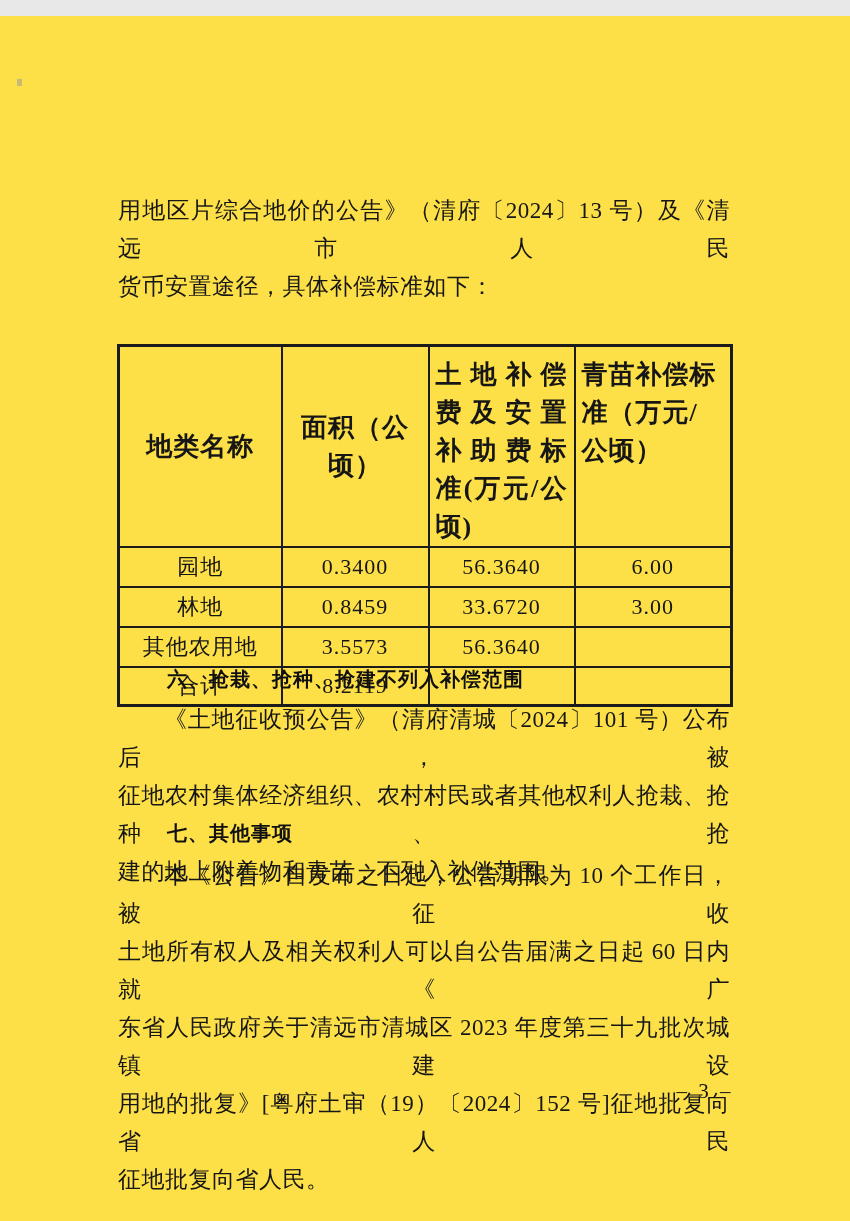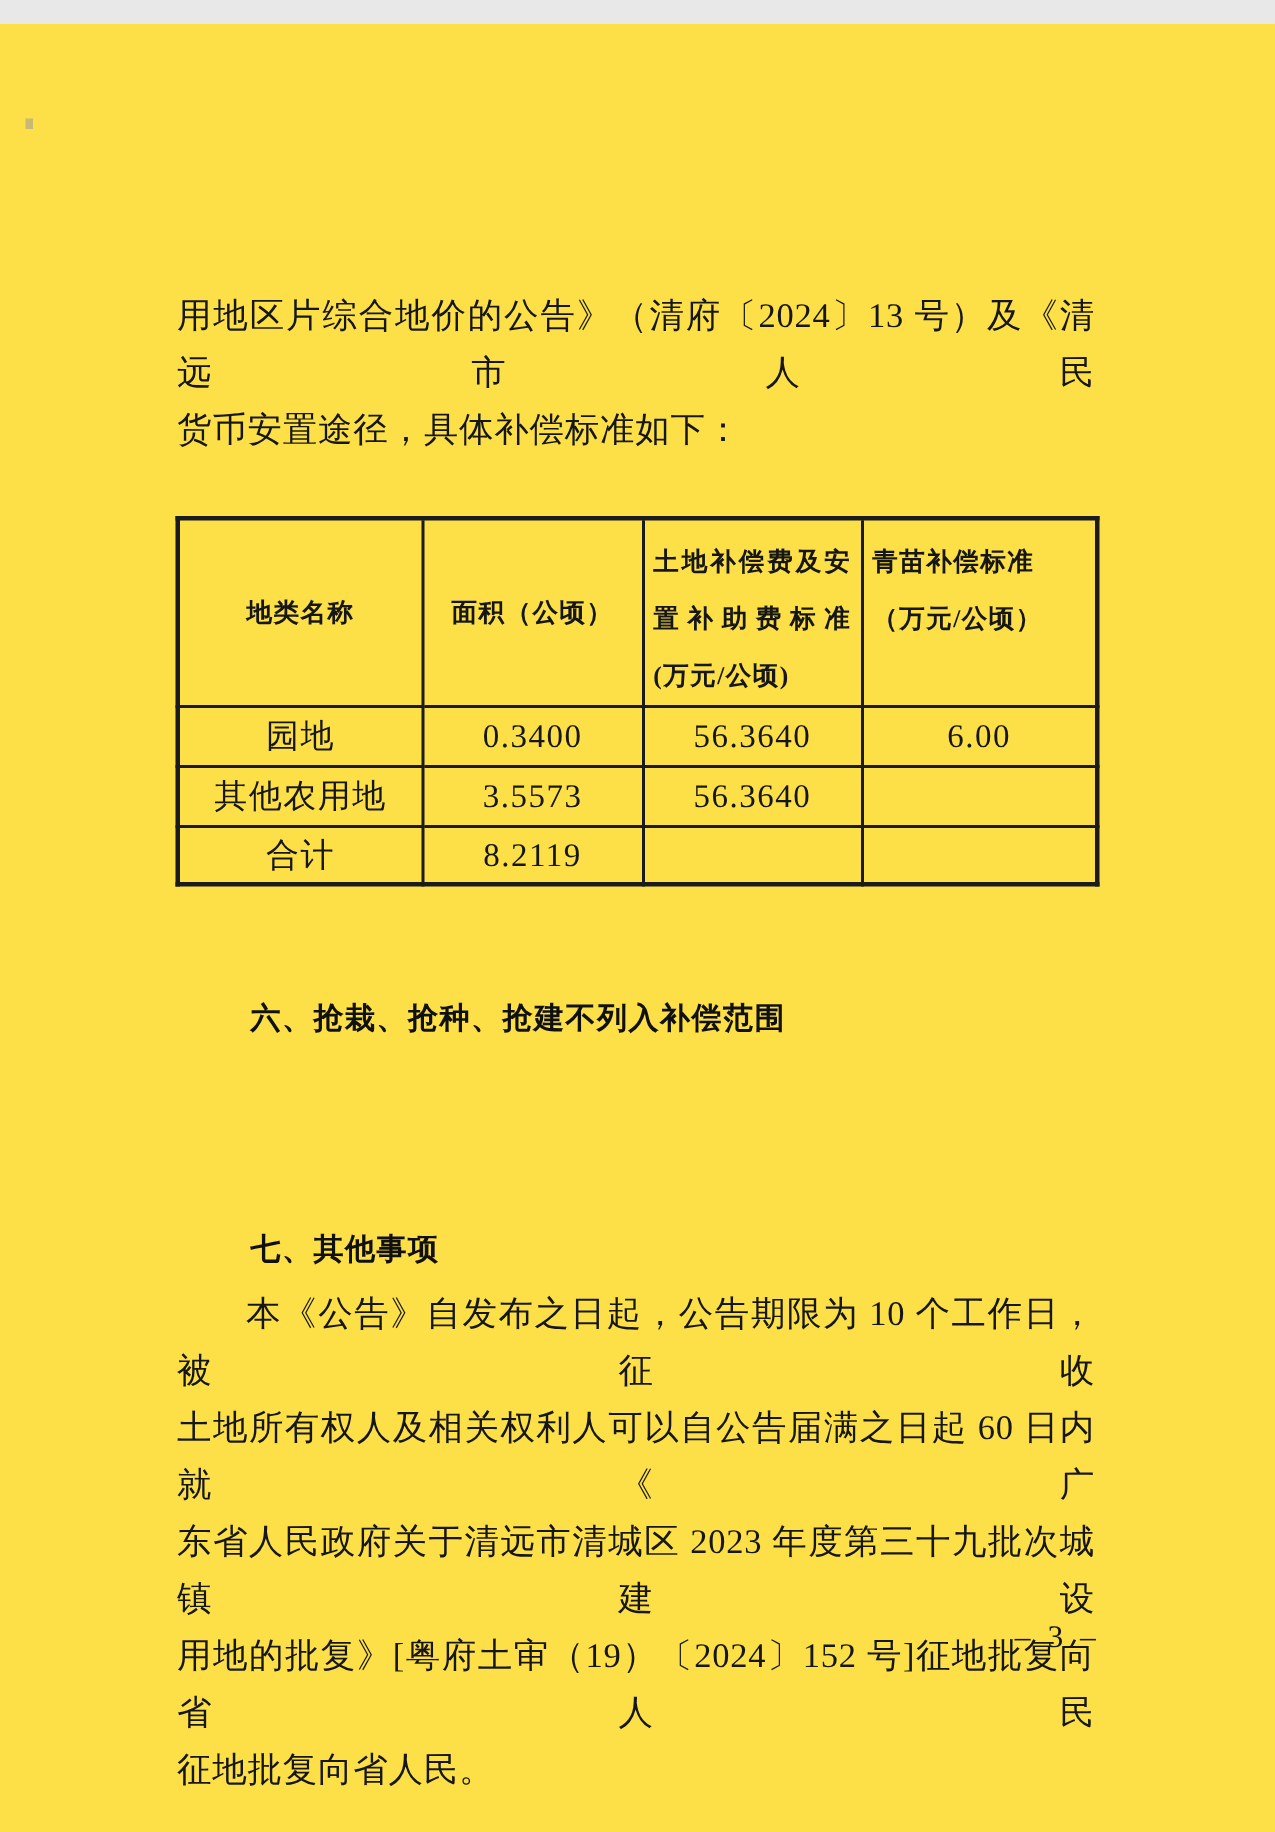--- a/index.html
+++ b/index.html
@@ -31,21 +31,21 @@
     border-collapse:collapse; table-layout:fixed;
     border:3px solid #1b1b1b;
   }
   table.comp td {
     border:2px solid #1b1b1b;
     padding:0 6px;
     overflow:hidden;
   }
   tr.hdr { height:115px; }
   td.h {
-    font-weight:bold; font-size:17px; line-height:38px;
+    font-weight:bold; font-size:26px; line-height:38px;
     text-align:center; vertical-align:middle;
     letter-spacing:1px;
   }
   td.h.wrap { vertical-align:top; padding-top:9px; text-align:justify; }
   td.h.wrap4 { vertical-align:top; padding-top:9px; text-align:left; }
   tr.data { height:40px; }
   tr.data.last { height:38px; }
   td.d {
     font-size:22px; text-align:center; vertical-align:middle;
     letter-spacing:1px;
@@ -88,35 +88,46 @@
       <td class="h wrap">土地补偿费及安置补助费标准(万元/公顷)</td>
       <td class="h wrap4">青苗补偿标准（万元/公顷）</td>
     </tr>
     <tr class="data">
       <td class="d">园地</td>
       <td class="d">0.3400</td>
       <td class="d">56.3640</td>
       <td class="d">6.00</td>
     </tr>
     <tr class="data">
+      <td class="d">林地</td>
+      <td class="d">0.8459</td>
+      <td class="d">33.6720</td>
+      <td class="d">3.00</td>
+    </tr>
+    <tr class="data">
       <td class="d">其他农用地</td>
       <td class="d">3.5573</td>
       <td class="d">56.3640</td>
       <td class="d"></td>
     </tr>
     <tr class="data last">
       <td class="d">合计</td>
       <td class="d">8.2119</td>
       <td class="d"></td>
       <td class="d"></td>
     </tr>
   </tbody>
     </table>
 
   <div class="heading" style="top:644px;">六、抢栽、抢种、抢建不列入补偿范围</div>
+  <div class="para" style="top:685px;">
+    <div class="ln indent">《土地征收预公告》（清府清城〔2024〕101 号）公布后，被</div>
+    <div class="ln">征地农村集体经济组织、农村村民或者其他权利人抢栽、抢种、抢</div>
+    <div class="ln short">建的地上附着物和青苗，不列入补偿范围。</div>
+  </div>
 
   <div class="heading" style="top:798px;">七、其他事项</div>
   <div class="para" style="top:841px;">
     <div class="ln indent">本《公告》自发布之日起，公告期限为 10 个工作日，被征收</div>
     <div class="ln">土地所有权人及相关权利人可以自公告届满之日起 60 日内就《广</div>
     <div class="ln">东省人民政府关于清远市清城区 2023 年度第三十九批次城镇建设</div>
     <div class="ln">用地的批复》[粤府土审（19）〔2024〕152 号]征地批复向省人民</div>
     <div class="ln short">征地批复向省人民。</div>
   </div>
 

